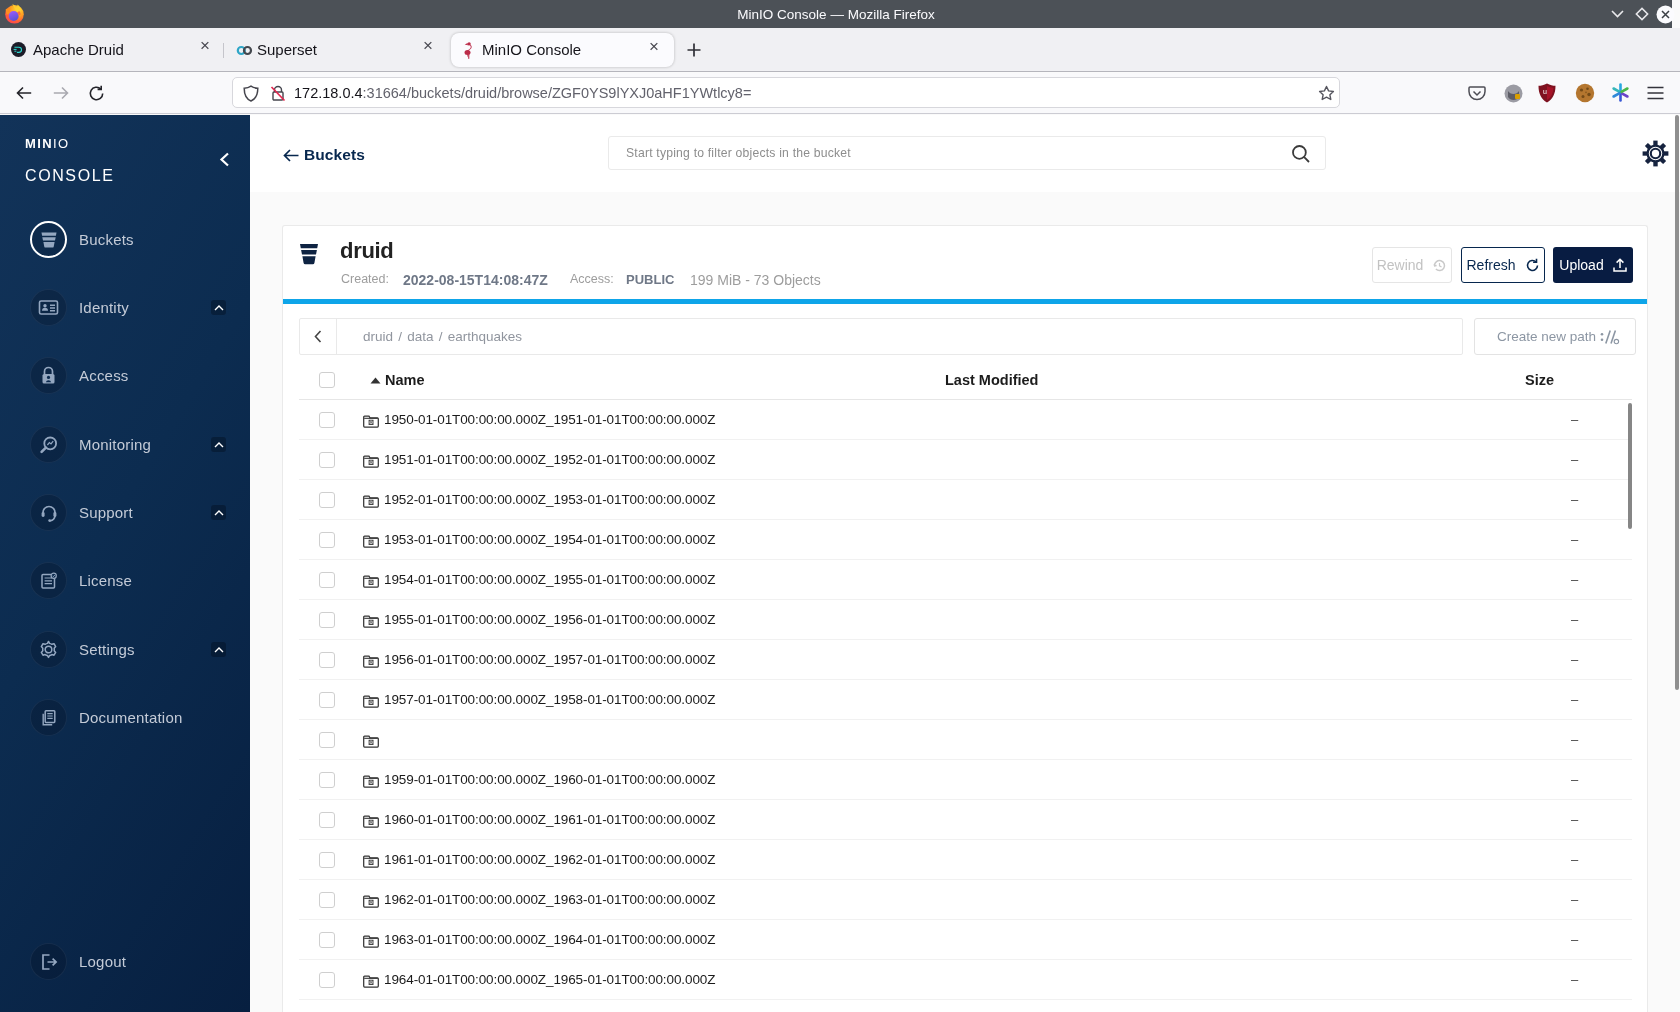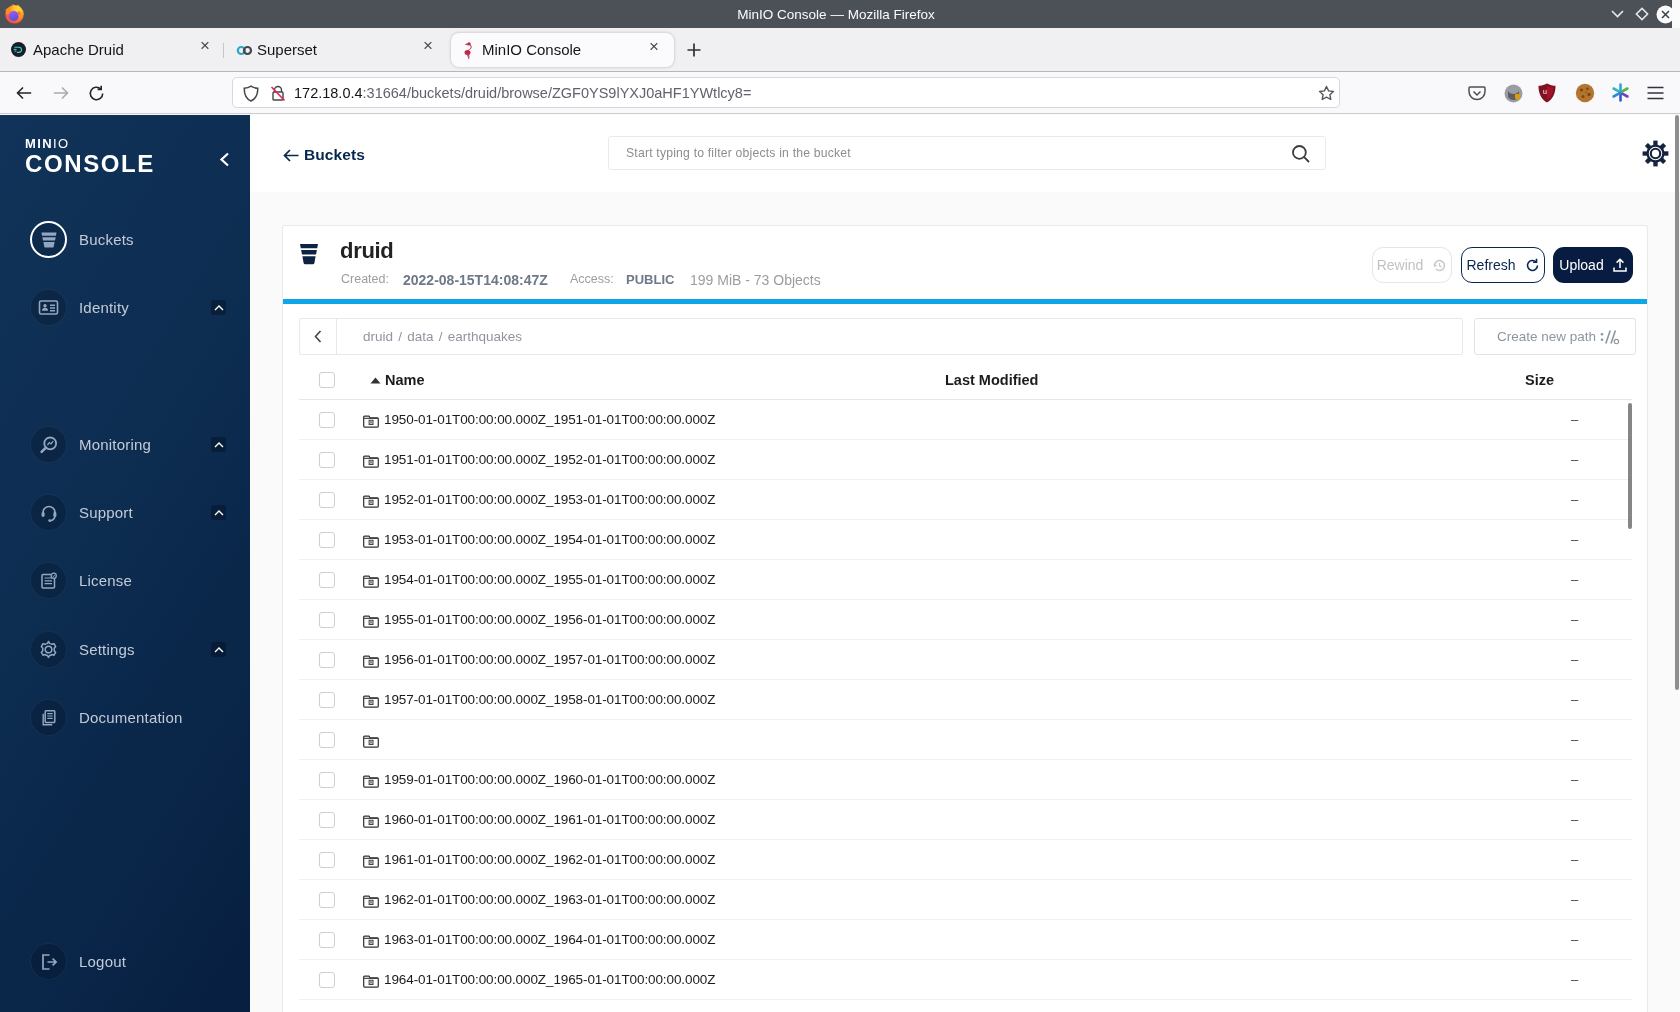--- a/index.html
+++ b/index.html
@@ -16,38 +16,38 @@
 .tlabel{position:absolute;top:8px;white-space:nowrap}
 #plus{position:absolute;left:684px;top:12px;width:20px;height:20px}
 #toolbar{position:absolute;left:0;top:73px;width:1680px;height:41px;background:#f9f9fb;border-bottom:1px solid #ccccd3}
 #urlbar{position:absolute;left:232px;top:4px;width:1108px;height:31px;background:#fff;border:1px solid #d7d7dc;border-radius:5px}
 .urltext{position:absolute;left:61px;top:7px;font-size:14.5px;color:#15141a;white-space:nowrap}
 .urlgray{color:#62626c}
 
 #sidebar{position:absolute;left:0;top:115px;width:250px;height:897px;background:linear-gradient(122deg,#123359 0%,#0c2c50 45%,#071f40 100%);overflow:hidden}
 #logo{position:absolute;left:25px;top:24px;color:#fff}
 #logo .mini{font-size:13px;font-weight:bold;letter-spacing:1.4px;display:block;line-height:10px}
-#logo .cons{font-size:24px;font-weight:700;letter-spacing:1.6px;display:block;line-height:21px;margin-top:4px}
+#logo .cons{font-size:16px;font-weight:400;letter-spacing:1.6px;display:block;line-height:21px;margin-top:16px}
 #collapse{position:absolute;left:219px;top:37px}
 .mitem{position:absolute;left:0;width:250px;height:38px}
 .mcirc{position:absolute;left:30px;top:0;width:37px;height:37px;border-radius:50%;background:rgba(2,12,28,0.25);border:1px solid rgba(125,150,180,0.12);color:#94a7c0;display:flex;align-items:center;justify-content:center}
 .mcirc.sel{border:2px solid #fff;background:rgba(2,12,28,0.18)}
 .mlabel{position:absolute;left:79px;top:0;line-height:38px;font-size:15px;color:#c4cbd7;letter-spacing:0.2px}
 .chevbox{position:absolute;left:211px;top:11px;width:15px;height:15px;background:rgba(1,8,20,0.35);border-radius:3px;display:flex;align-items:center;justify-content:center}
 
 #pagehead{position:absolute;left:250px;top:115px;width:1430px;height:77px;background:#fff}
 #bktitle{position:absolute;left:54px;top:31px;font-size:15.5px;font-weight:bold;color:#07274e;letter-spacing:0.1px}
 #search{position:absolute;left:358px;top:21px;width:718px;height:34px;background:#fff;border:1px solid #eaeaea;border-radius:3px}
 #search .ph{position:absolute;left:17px;top:0;line-height:32px;font-size:12.2px;color:#8d8d8d;letter-spacing:0.2px}
 #card{position:absolute;left:282px;top:225px;width:1366px;height:787px;background:#fff;border:1px solid #eaeaea;border-bottom:none;border-radius:3px 3px 0 0}
 #bhead{position:absolute;left:0;top:0;width:100%;height:78px;border-bottom:5px solid #0ea5e9}
 #bname{position:absolute;left:57px;top:12px;font-size:22px;font-weight:bold;color:#222;letter-spacing:-0.3px}
 .binfo{position:absolute;top:46px;font-size:12.5px;color:#9d9d9d;white-space:nowrap}
 .binfo b{font-size:14px;color:#6f7887}
-.btn{position:absolute;top:21px;height:36px;border-radius:11px;font-size:14px;display:flex;align-items:center;justify-content:center;gap:9px}
+.btn{position:absolute;top:21px;height:36px;border-radius:3px;font-size:14px;display:flex;align-items:center;justify-content:center;gap:9px}
 #btn-rewind{left:1089px;width:80px;border:1px solid #e5e5e5;color:#c2c2c2;background:#fff}
 #btn-refresh{left:1178px;width:84px;border:1px solid #07274e;color:#07274e;background:#fff}
 #btn-upload{left:1270px;width:80px;background:#081c42;color:#fff}
 #crumbbox{position:absolute;left:16px;top:92px;width:1164px;height:37px;border:1px solid #e9e9e9;border-radius:2px}
 #crumbchev{position:absolute;left:0;top:0;width:37px;height:35px;border-right:1px solid #e9e9e9;display:flex;align-items:center;justify-content:center}
 #crumbtxt{position:absolute;left:63px;top:0;line-height:35px;font-size:13.5px;color:#90959e;word-spacing:1.5px}
 #newpath{position:absolute;left:1191px;top:92px;width:162px;height:37px;border:1px solid #e3e3e3;border-radius:3px;background:#fff;color:#8c96a3;font-size:13.5px;line-height:35px;padding-left:22px}
 .cb{position:absolute;width:16px;height:16px;border:1px solid #cfcfcf;border-radius:3px;background:#fff}
 #thead{position:absolute;left:0;top:138px;width:100%;height:35px}
 #thead .cb{left:36px;top:8px}
@@ -222,20 +222,32 @@
           <path d="M12 8.3 h5 M12 11 h5 M12 13.7 h5" stroke="currentColor" stroke-width="1.4"></path>
         </svg>
       </span>
 <span class="mlabel">Identity</span>
 <span class="chevbox">
         <svg width="10" height="6" viewBox="0 0 10 6">
           <path d="M1 5 L5 1 L9 5" fill="none" stroke="#fff" stroke-width="1.4"></path>
         </svg>
       </span>
 </div>
+<div class="mitem" style="top:242px">
+<span class="mcirc">
+        <svg width="19" height="20" viewBox="0 0 19 20">
+          <path d="M5.5 8 v-2.5 a4 4 0 0 1 8 0 v2.5" fill="none" stroke="currentColor" stroke-width="1.7"></path>
+          <rect x="3.5" y="8" width="12" height="9.5" rx="1.5" fill="currentColor"></rect>
+          <circle cx="9.5" cy="11.4" r="1.6" fill="#0b2a4e"></circle>
+          <path d="M6.8 16.3 a2.8 2.8 0 0 1 5.4 0 z" fill="#0b2a4e"></path>
+        </svg>
+      </span>
+<span class="mlabel">Access</span>
+
+</div>
 <div class="mitem" style="top:311px">
 <span class="mcirc">
         <svg width="20" height="20" viewBox="0 0 20 20">
           <circle cx="11.2" cy="8.4" r="5.9" fill="none" stroke="currentColor" stroke-width="1.8"></circle>
           <path d="M6.9 12.6 L2.6 16.9" stroke="currentColor" stroke-width="2.6" stroke-linecap="round"></path>
           <path d="M8.4 10 l2-2.4 1.6 1.3 2.2-2.8" fill="none" stroke="currentColor" stroke-width="1.2"></path>
         </svg>
       </span>
 <span class="mlabel">Monitoring</span>
 <span class="chevbox">

